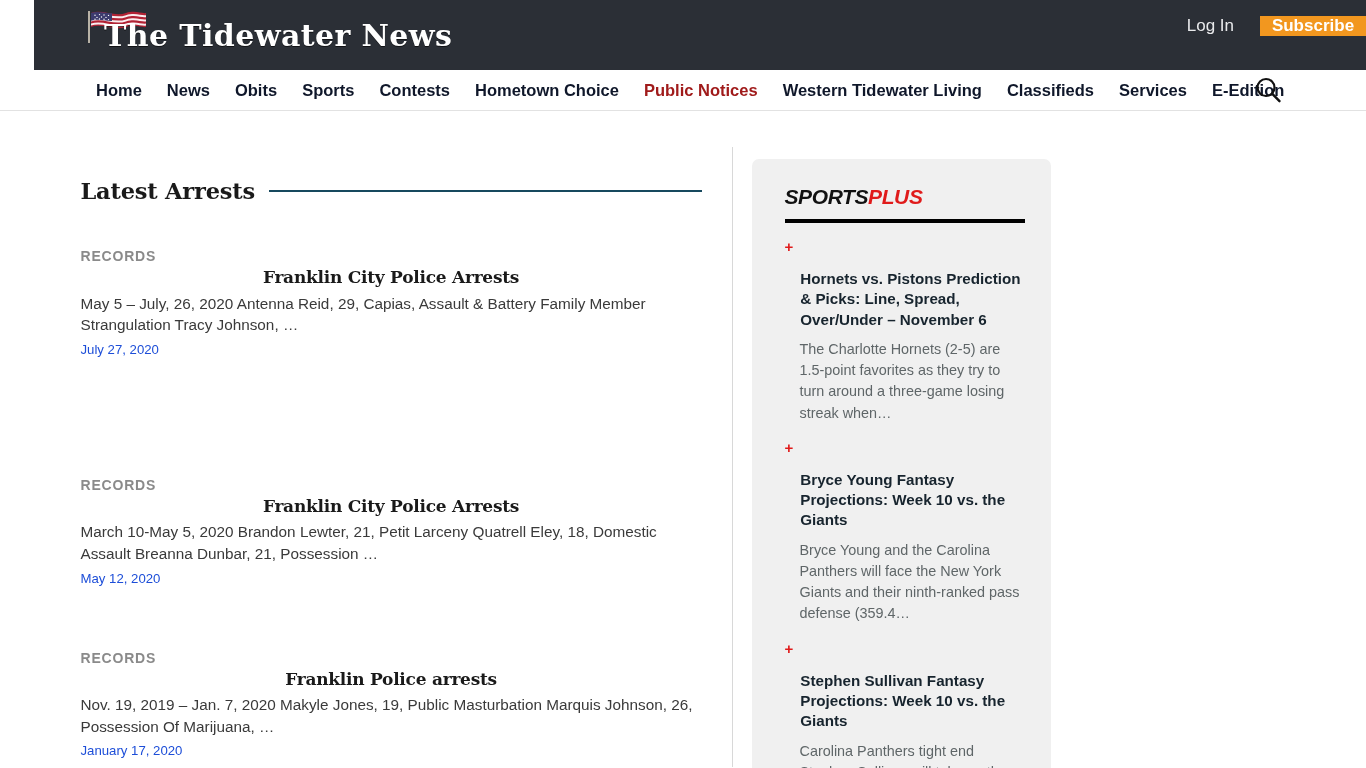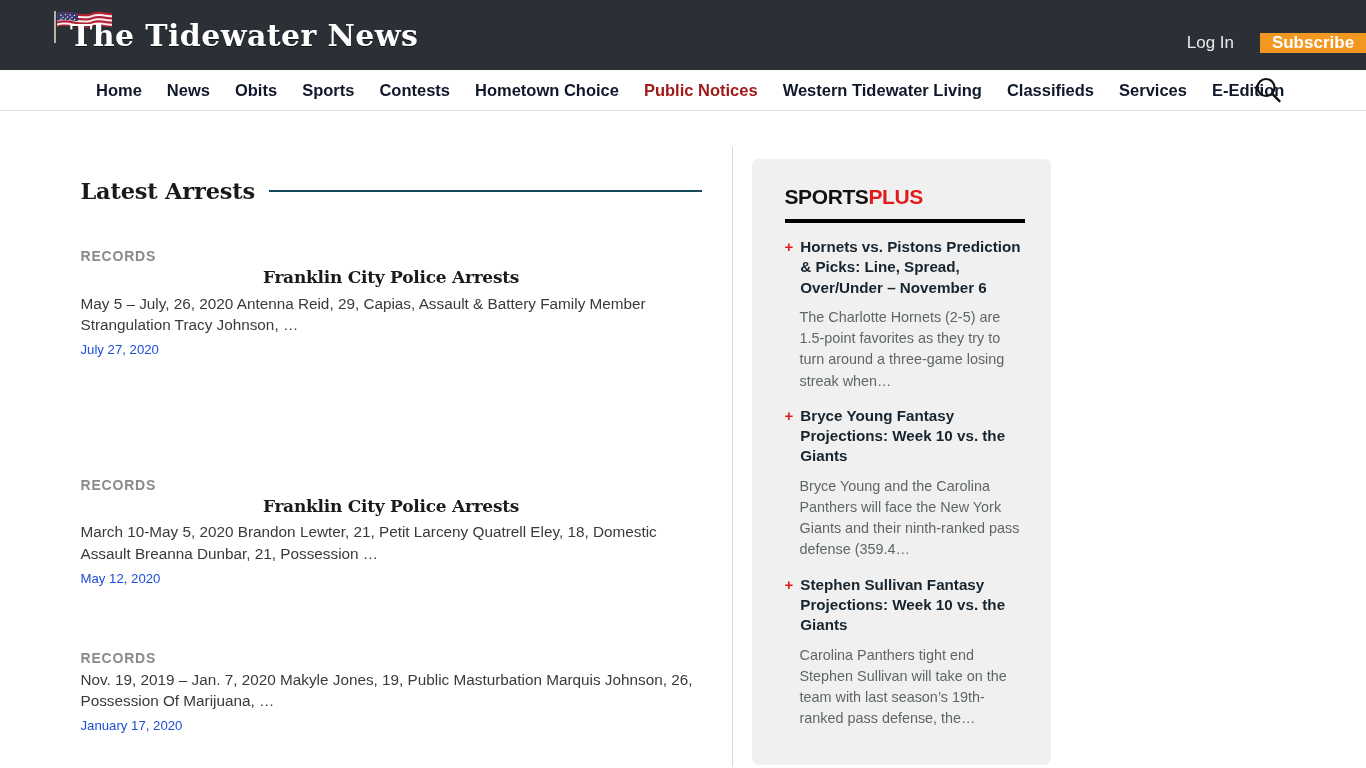--- a/index.html
+++ b/index.html
@@ -17,20 +17,21 @@
     -webkit-font-smoothing: antialiased;
   }
 
   
   .masthead-bar {
     position: relative;
     height: 70px;
     background: #2b2f36;
     display: flex;
     align-items: center;
+    margin-left: 34px;
   }
   .brand {
     display: flex;
     align-items: center;
     margin-left: 48px;
     height: 70px;
     text-decoration: none;
     position: relative;
   }
   .flag-icon {
@@ -50,24 +51,24 @@
     color: #ffffff;
     position: relative;
     z-index: 2;
     padding-left: 22px;
     text-shadow: 0 1px 0 rgba(0,0,0,0.6);
   }
 
   .header-right {
     position: absolute;
     right: 0;
-    top: 8px;
+    top: 16px;
     height: 70px;
     display: flex;
-    align-items: center;
+    align-items: flex-start;
   }
   .login-link {
     display: flex;
     align-items: center;
     padding: 0 26px;
     color: #e9eaec;
     font-size: 17px;
     text-decoration: none;
     font-family: "Liberation Sans", sans-serif;
   }
@@ -226,20 +227,21 @@
   .widget {
     background: #f0f0f0;
     border-radius: 7px;
     padding: 26px 26px 22px 33px;
     box-sizing: border-box;
     width: 299px;
     min-height: 568px;
   }
   .widget-logo {
     font-family: "Liberation Sans", sans-serif;
+    font-style: italic;
     font-weight: bold;
     font-size: 21px;
     letter-spacing: -0.4px;
     color: #111111;
     padding-bottom: 4px;
   }
   .widget-logo .plus { color: #e01b1b; }
   .widget-rule {
     height: 4px;
     background: #000000;
@@ -260,20 +262,21 @@
     flex: 0 0 auto;
     font-family: "Liberation Sans", sans-serif;
   }
   .side-title {
     font-size: 15.2px;
     font-weight: bold;
     color: #17242e;
     line-height: 1.34;
     text-decoration: none;
     font-family: "Liberation Sans", sans-serif;
+    margin-top: 32px;
   }
   .side-excerpt {
     font-size: 14.4px;
     color: #5f6668;
     line-height: 1.47;
     margin: 9px 0 0 15px;
     font-family: "Liberation Sans", sans-serif;
   }
 </style>
 </head>
@@ -349,20 +352,21 @@
 
       <article class="article gap-md">
         <div class="art-kicker">RECORDS</div>
         <a class="art-title" href="#">Franklin City Police Arrests</a>
         <p class="art-excerpt">March 10-May 5, 2020 Brandon Lewter, 21, Petit Larceny Quatrell Eley, 18, Domestic Assault Breanna Dunbar, 21, Possession …</p>
         <div class="art-date">May 12, 2020</div>
       </article>
 
       <article class="article gap-sm">
         <div class="art-kicker">RECORDS</div>
+        <a class="art-title" href="#">Franklin Police arrests</a>
         <p class="art-excerpt">Nov. 19, 2019 – Jan. 7, 2020 Makyle Jones, 19, Public Masturbation Marquis Johnson, 26, Possession Of Marijuana, …</p>
         <div class="art-date">January 17, 2020</div>
       </article>
 
     </main>
 
     <div class="col-divider"></div>
 
     <aside class="side-col">
       <section class="widget">

